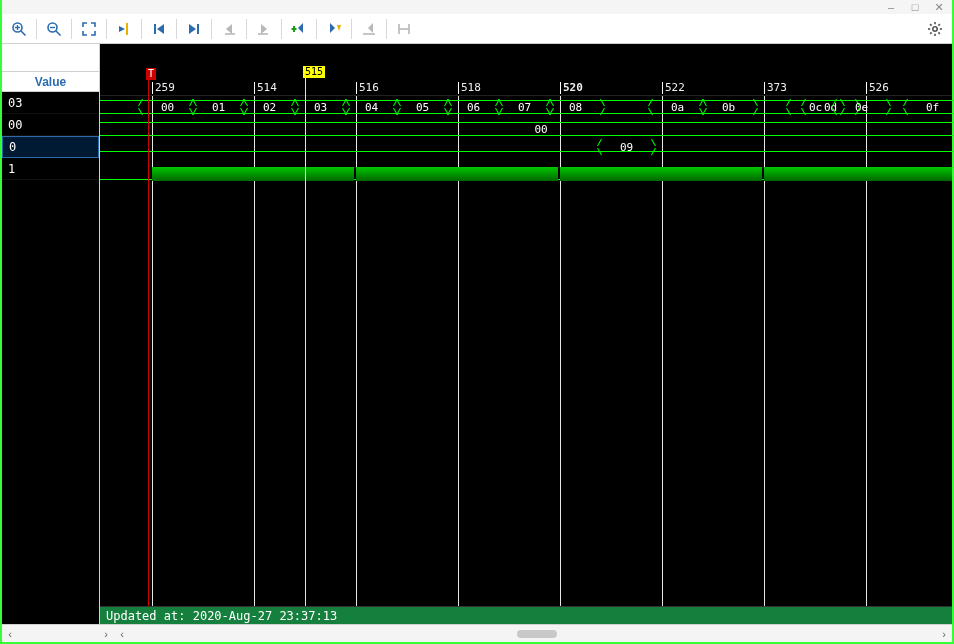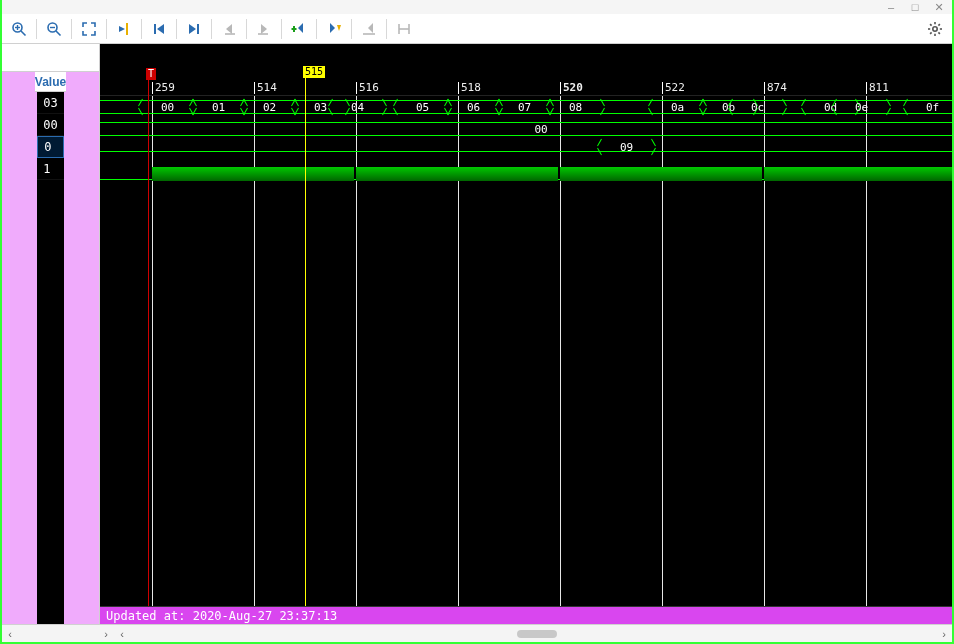--- a/index.html
+++ b/index.html
@@ -11,21 +11,21 @@
 
   .toolbar { height: 30px; display: flex; align-items: center; padding: 0 6px; gap: 4px; background: #fff; border-bottom: 1px solid #d0d0d0; }
   .tool { width: 22px; height: 22px; display: inline-flex; align-items: center; justify-content: center; color: #2b6cb0; border-radius: 2px; cursor: pointer; }
   .sep { width: 1px; height: 20px; background: #d8d8d8; margin: 0 2px; }
   .tool.dis { color: #b8b8b8; cursor: default; }
   .tool.grn { color: #1a9e1a; }
   .toolbar .spacer { flex: 1; }
 
   .body { flex: 1; display: flex; min-height: 0; }
 
-  .sidebar { width: 98px; display: flex; flex-direction: column; background: #f0abfc; border-right: 1px solid #d0d0d0; align-items: center; }
+  .sidebar { width: 98px; display: flex; flex-direction: column; background: #f0abfc; border-right: 1px solid #d0d0d0; }
   .side-search { height: 28px; background: #fff; border-bottom: 1px solid #d0d0d0; }
   .side-search input { width: 100%; height: 100%; border: none; outline: none; padding: 0 4px; font-size: 12px; }
   .side-head { height: 20px; background: #fff; color: #2b6cb0; font-weight: bold; display: flex; align-items: center; justify-content: center; border-bottom: 1px solid #d0d0d0; }
   .side-body { flex: 1; background: #000; color: #fff; font-family: monospace; }
   .side-row { height: 22px; display: flex; align-items: center; padding: 0 6px; border-bottom: 1px solid #111; }
   .side-row.sel { border: 1px solid #2b6cb0; background: #001a33; }
 
   .wave-wrap { flex: 1; display: flex; flex-direction: column; min-width: 0; }
   .wave { flex: 1; position: relative; background: #000; overflow: hidden; font-family: monospace; color: #eee; font-size: 11px; }
 
@@ -49,21 +49,21 @@
   .bus-cell .rrak { position: absolute; right: -4px; top: 0; bottom: 0; width: 8px; }
   .rak-l1 { position: absolute; left: 4px; top: 0; width: 1px; height: 8px; background: #00ff00; transform-origin: top; transform: rotate(30deg); }
   .rak-l2 { position: absolute; left: 4px; bottom: 0; width: 1px; height: 8px; background: #00ff00; transform-origin: bottom; transform: rotate(-30deg); }
   .rak-r1 { position: absolute; right: 4px; top: 0; width: 1px; height: 8px; background: #00ff00; transform-origin: top; transform: rotate(-30deg); }
   .rak-r2 { position: absolute; right: 4px; bottom: 0; width: 1px; height: 8px; background: #00ff00; transform-origin: bottom; transform: rotate(30deg); }
 
   .singleline { position: absolute; left: 0; right: 0; top: 8px; height: 1px; background: #00ff00; }
   .singleline.low { top: 14px; }
   .clock-fill { position: absolute; top: 2px; bottom: 0; background: linear-gradient(to bottom, #00c800 0%, #006600 100%); }
 
-  .status { height: 18px; background: #d946ef; color: #fff; font-family: monospace; font-size: 12px; display: flex; align-items: center; padding: 0 6px; border-top: 1px solid #333; }
+  .status { height: 18px; background: #15803d; color: #fff; font-family: monospace; font-size: 12px; display: flex; align-items: center; padding: 0 6px; border-top: 1px solid #333; }
 
   .hscroll { height: 18px; display: flex; align-items: center; background: #f4f4f4; border-top: 1px solid #d0d0d0; font-size: 11px; color: #666; }
   .hs-btn { width: 16px; height: 16px; display: flex; align-items: center; justify-content: center; cursor: pointer; }
   .hs-track-l { width: 80px; height: 12px; position: relative; }
   .hs-track-r { flex: 1; height: 12px; position: relative; }
   .hs-thumb { position: absolute; top: 2px; height: 8px; background: #c8c8c8; border-radius: 4px; }
   svg { display: block; }
 </style>
 </head>
 <body>
@@ -208,22 +208,22 @@
         <div class="marker-t" id="marker-t" style="left: 46px;">T</div>
         <div class="marker-line-r" id="marker-line-r" style="left: 48px;"></div>
 
         <div class="ruler" id="ruler">
             <div class="rlabel" style="left: 52px;">259</div>
             <div class="rlabel" style="left: 154px;">514</div>
             <div class="rlabel" style="left: 256px;">516</div>
             <div class="rlabel" style="left: 358px; text-align: right;">518</div>
             <div class="rlabel" style="left: 460px; font-weight: bold;">520</div>
             <div class="rlabel" style="left: 562px;">522</div>
-            <div class="rlabel" style="left: 664px;">874</div>
-            <div class="rlabel" style="left: 766px;">811</div>
+            <div class="rlabel" style="left: 664px;">373</div>
+            <div class="rlabel" style="left: 766px;">526</div>
           </div>
         <div id="grid">
             <div class="gridline" style="left: 52px;"></div>
             <div class="gridline" style="left: 154px;"></div>
             <div class="gridline" style="left: 256px;"></div>
             <div class="gridline" style="left: 358px;"></div>
             <div class="gridline" style="left: 460px;"></div>
             <div class="gridline" style="left: 562px;"></div>
             <div class="gridline" style="left: 664px;"></div>
             <div class="gridline" style="left: 766px;"></div>
@@ -254,21 +254,21 @@
                   <div class="rak-r1"></div>
                   <div class="rak-r2"></div>
                 </div></div>
               <div class="bus-cell" style="left: 195px; width: 51px;"><div class="lrak">
                   <div class="rak-l1"></div>
                   <div class="rak-l2"></div>
                 </div>03<div class="rrak">
                   <div class="rak-r1"></div>
                   <div class="rak-r2"></div>
                 </div></div>
-              <div class="bus-cell" style="left: 232px; width: 51px;"><div class="lrak">
+              <div class="bus-cell" style="left: 246px; width: 51px;"><div class="lrak">
                   <div class="rak-l1"></div>
                   <div class="rak-l2"></div>
                 </div>04<div class="rrak">
                   <div class="rak-r1"></div>
                   <div class="rak-r2"></div>
                 </div></div>
               <div class="bus-cell" style="left: 297px; width: 51px;"><div class="lrak">
                   <div class="rak-l1"></div>
                   <div class="rak-l2"></div>
                 </div>05<div class="rrak">
@@ -310,21 +310,21 @@
                   <div class="rak-r1"></div>
                   <div class="rak-r2"></div>
                 </div></div>
               <div class="bus-cell" style="left: 603px; width: 51px;"><div class="lrak">
                   <div class="rak-l1"></div>
                   <div class="rak-l2"></div>
                 </div>0b<div class="rrak">
                   <div class="rak-r1"></div>
                   <div class="rak-r2"></div>
                 </div></div>
-              <div class="bus-cell" style="left: 632px; width: 51px;"><div class="lrak">
+              <div class="bus-cell" style="left: 690px; width: 51px;"><div class="lrak">
                   <div class="rak-l1"></div>
                   <div class="rak-l2"></div>
                 </div>0c<div class="rrak">
                   <div class="rak-r1"></div>
                   <div class="rak-r2"></div>
                 </div></div>
               <div class="bus-cell" style="left: 705px; width: 51px;"><div class="lrak">
                   <div class="rak-l1"></div>
                   <div class="rak-l2"></div>
                 </div>0d<div class="rrak">

